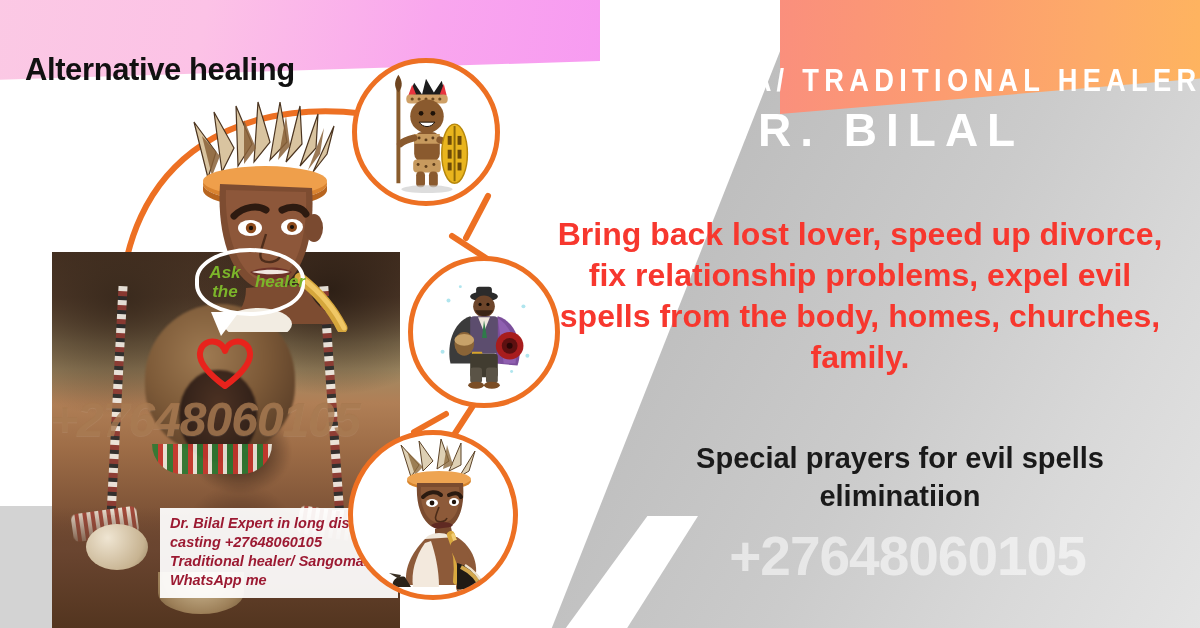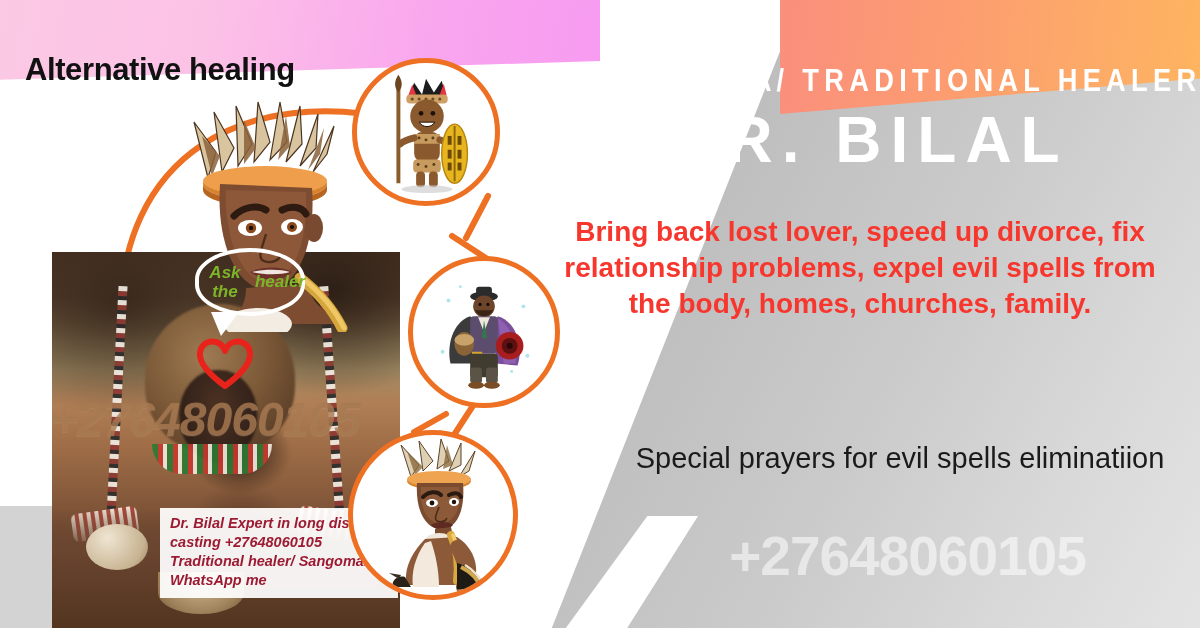--- a/index.html
+++ b/index.html
@@ -77,41 +77,41 @@
     font-stretch:condensed;
     transform:scaleX(.88);
     transform-origin:center;
     white-space:nowrap;
   }
   .brandname{
     left:560px; top:103px;
     width:620px;
     text-align:center;
     color:#ffffff;
-    font-size:64px;
+    font-size:46px;
     font-weight:700;
     letter-spacing:9px;
     white-space:nowrap;
   }
   .redtext{
     left:540px; top:214px;
     width:640px;
     text-align:center;
     color:#f7372e;
-    font-size:28px;
+    font-size:32px;
     font-weight:700;
     line-height:1.28;
   }
   .blacktext{
     left:620px; top:440px;
     width:560px;
     text-align:center;
     color:#1a1a1a;
     font-size:29px;
-    font-weight:400;
+    font-weight:700;
     line-height:1.3;
   }
   .phone-ghost{
     left:620px; top:524px;
     width:575px;
     text-align:center;
     color:rgba(255,255,255,.55);
     font-size:55px;
     font-weight:700;
     letter-spacing:-1px;

